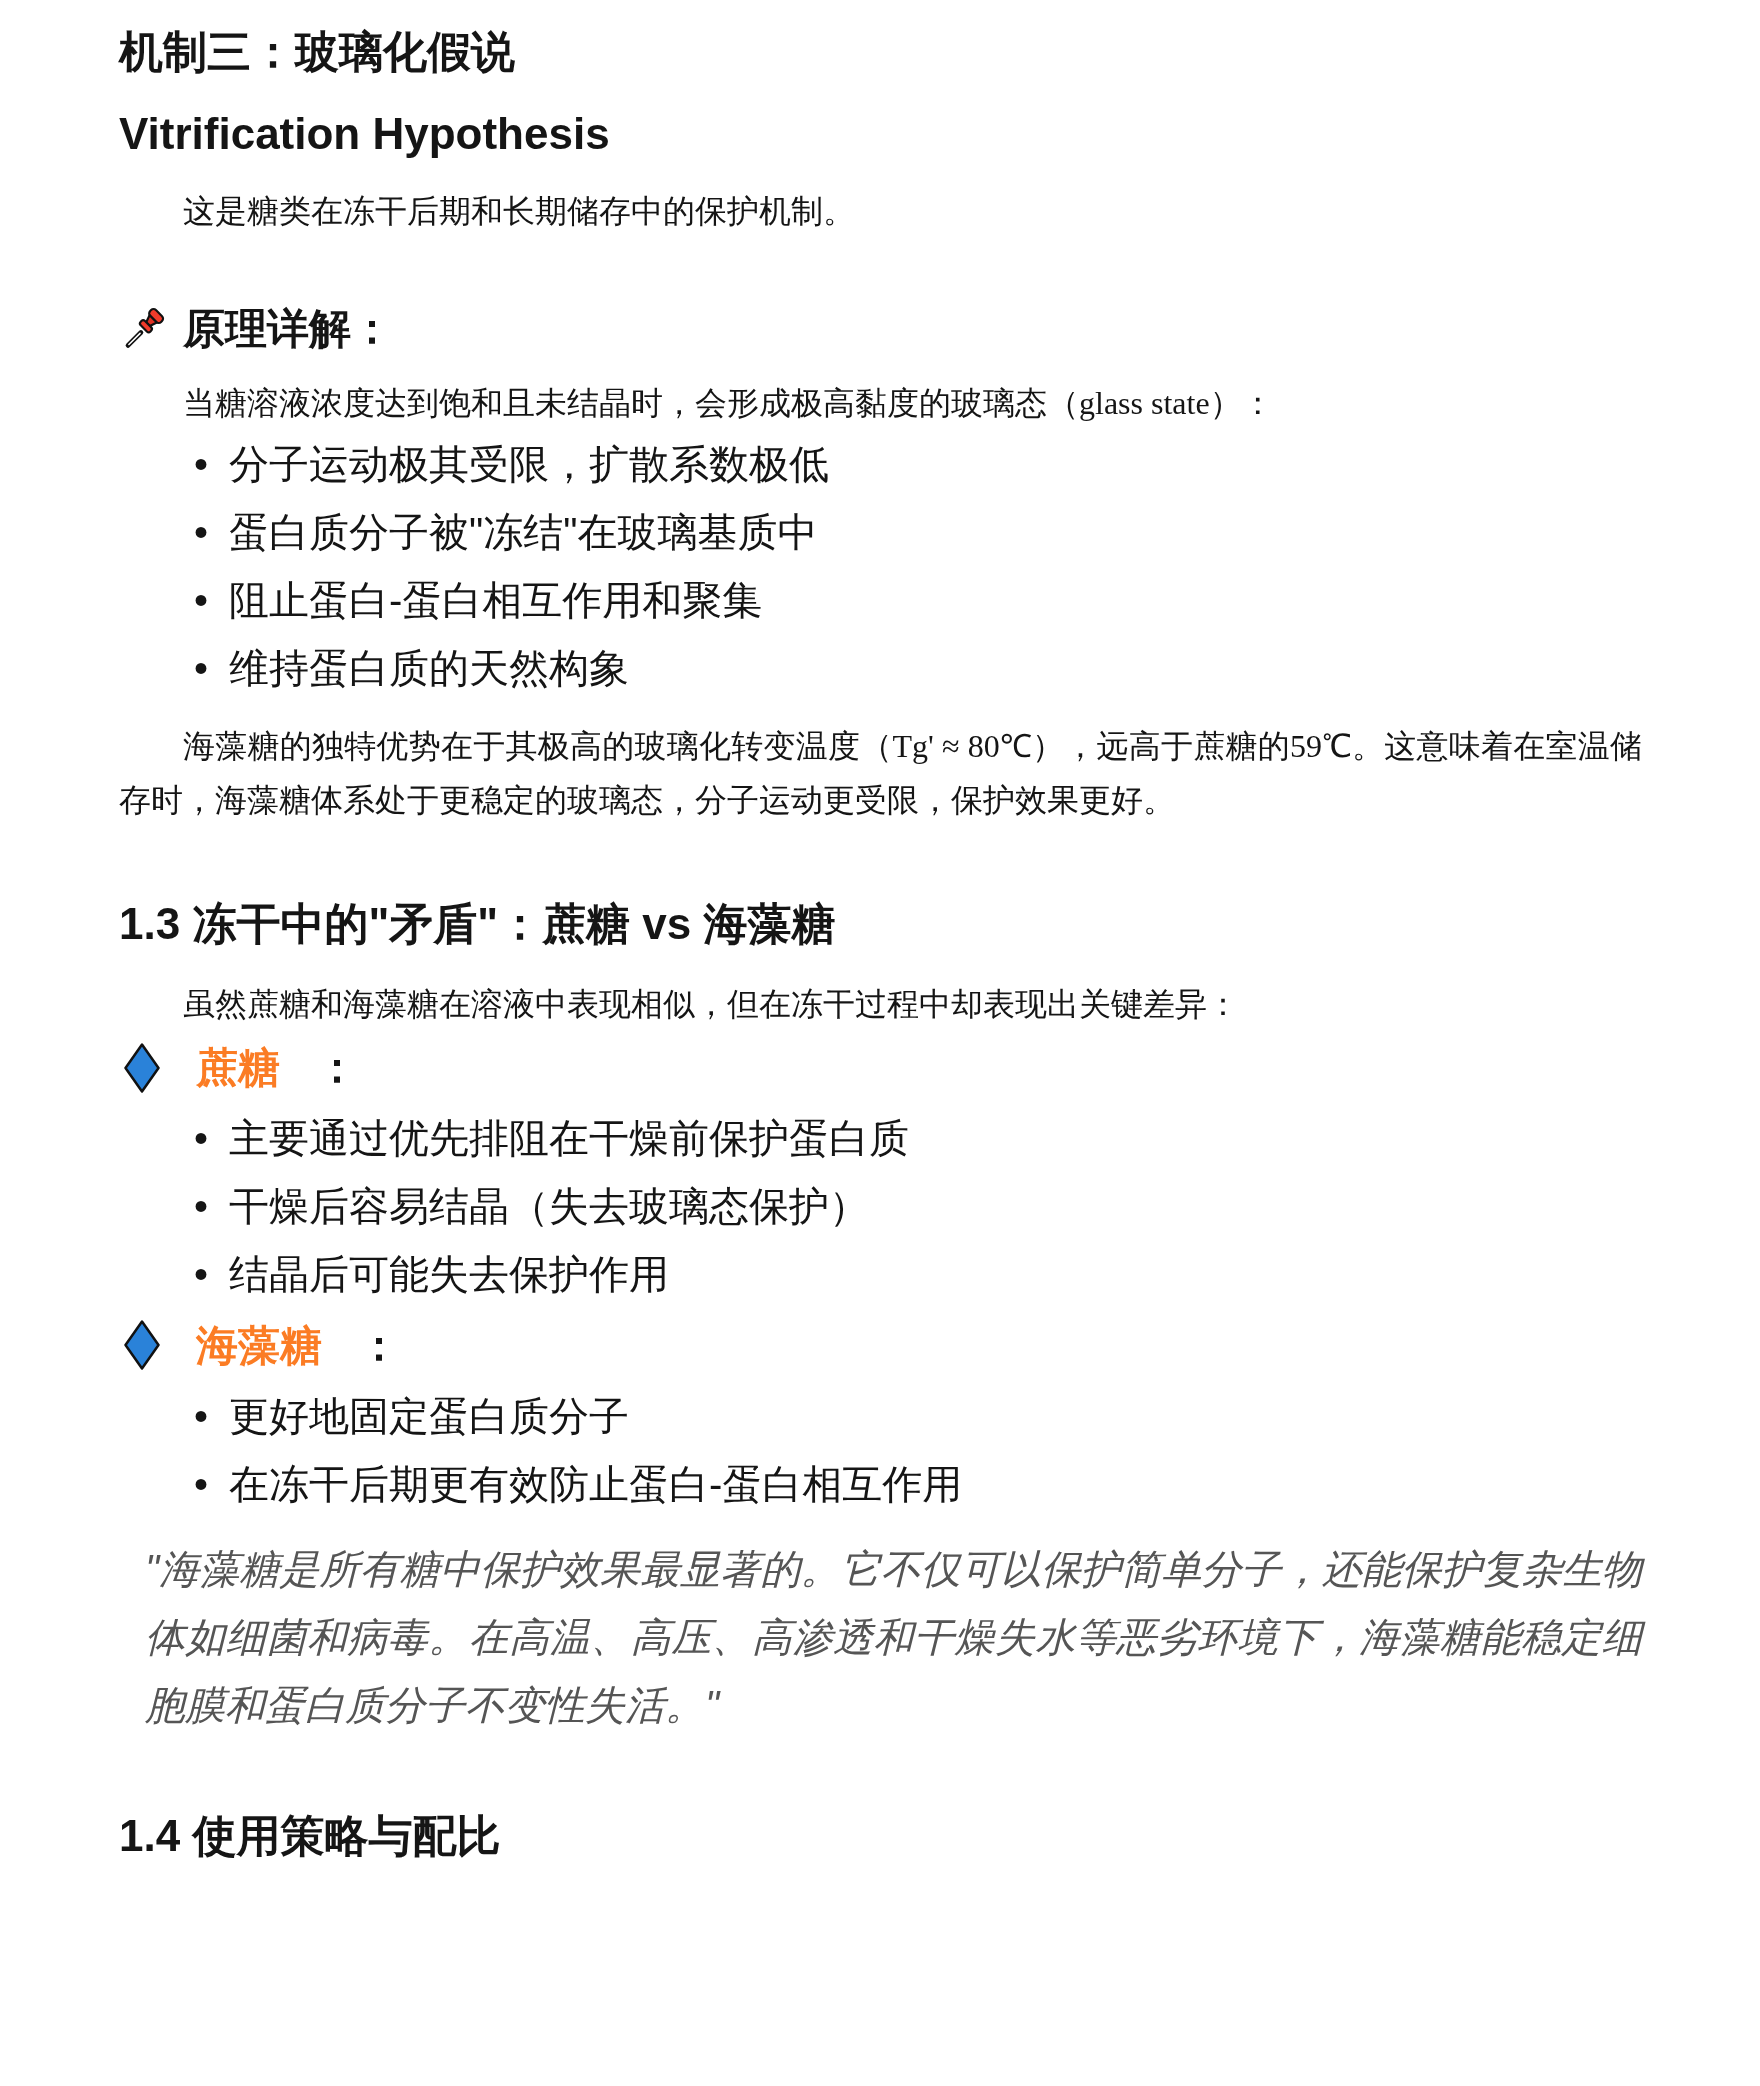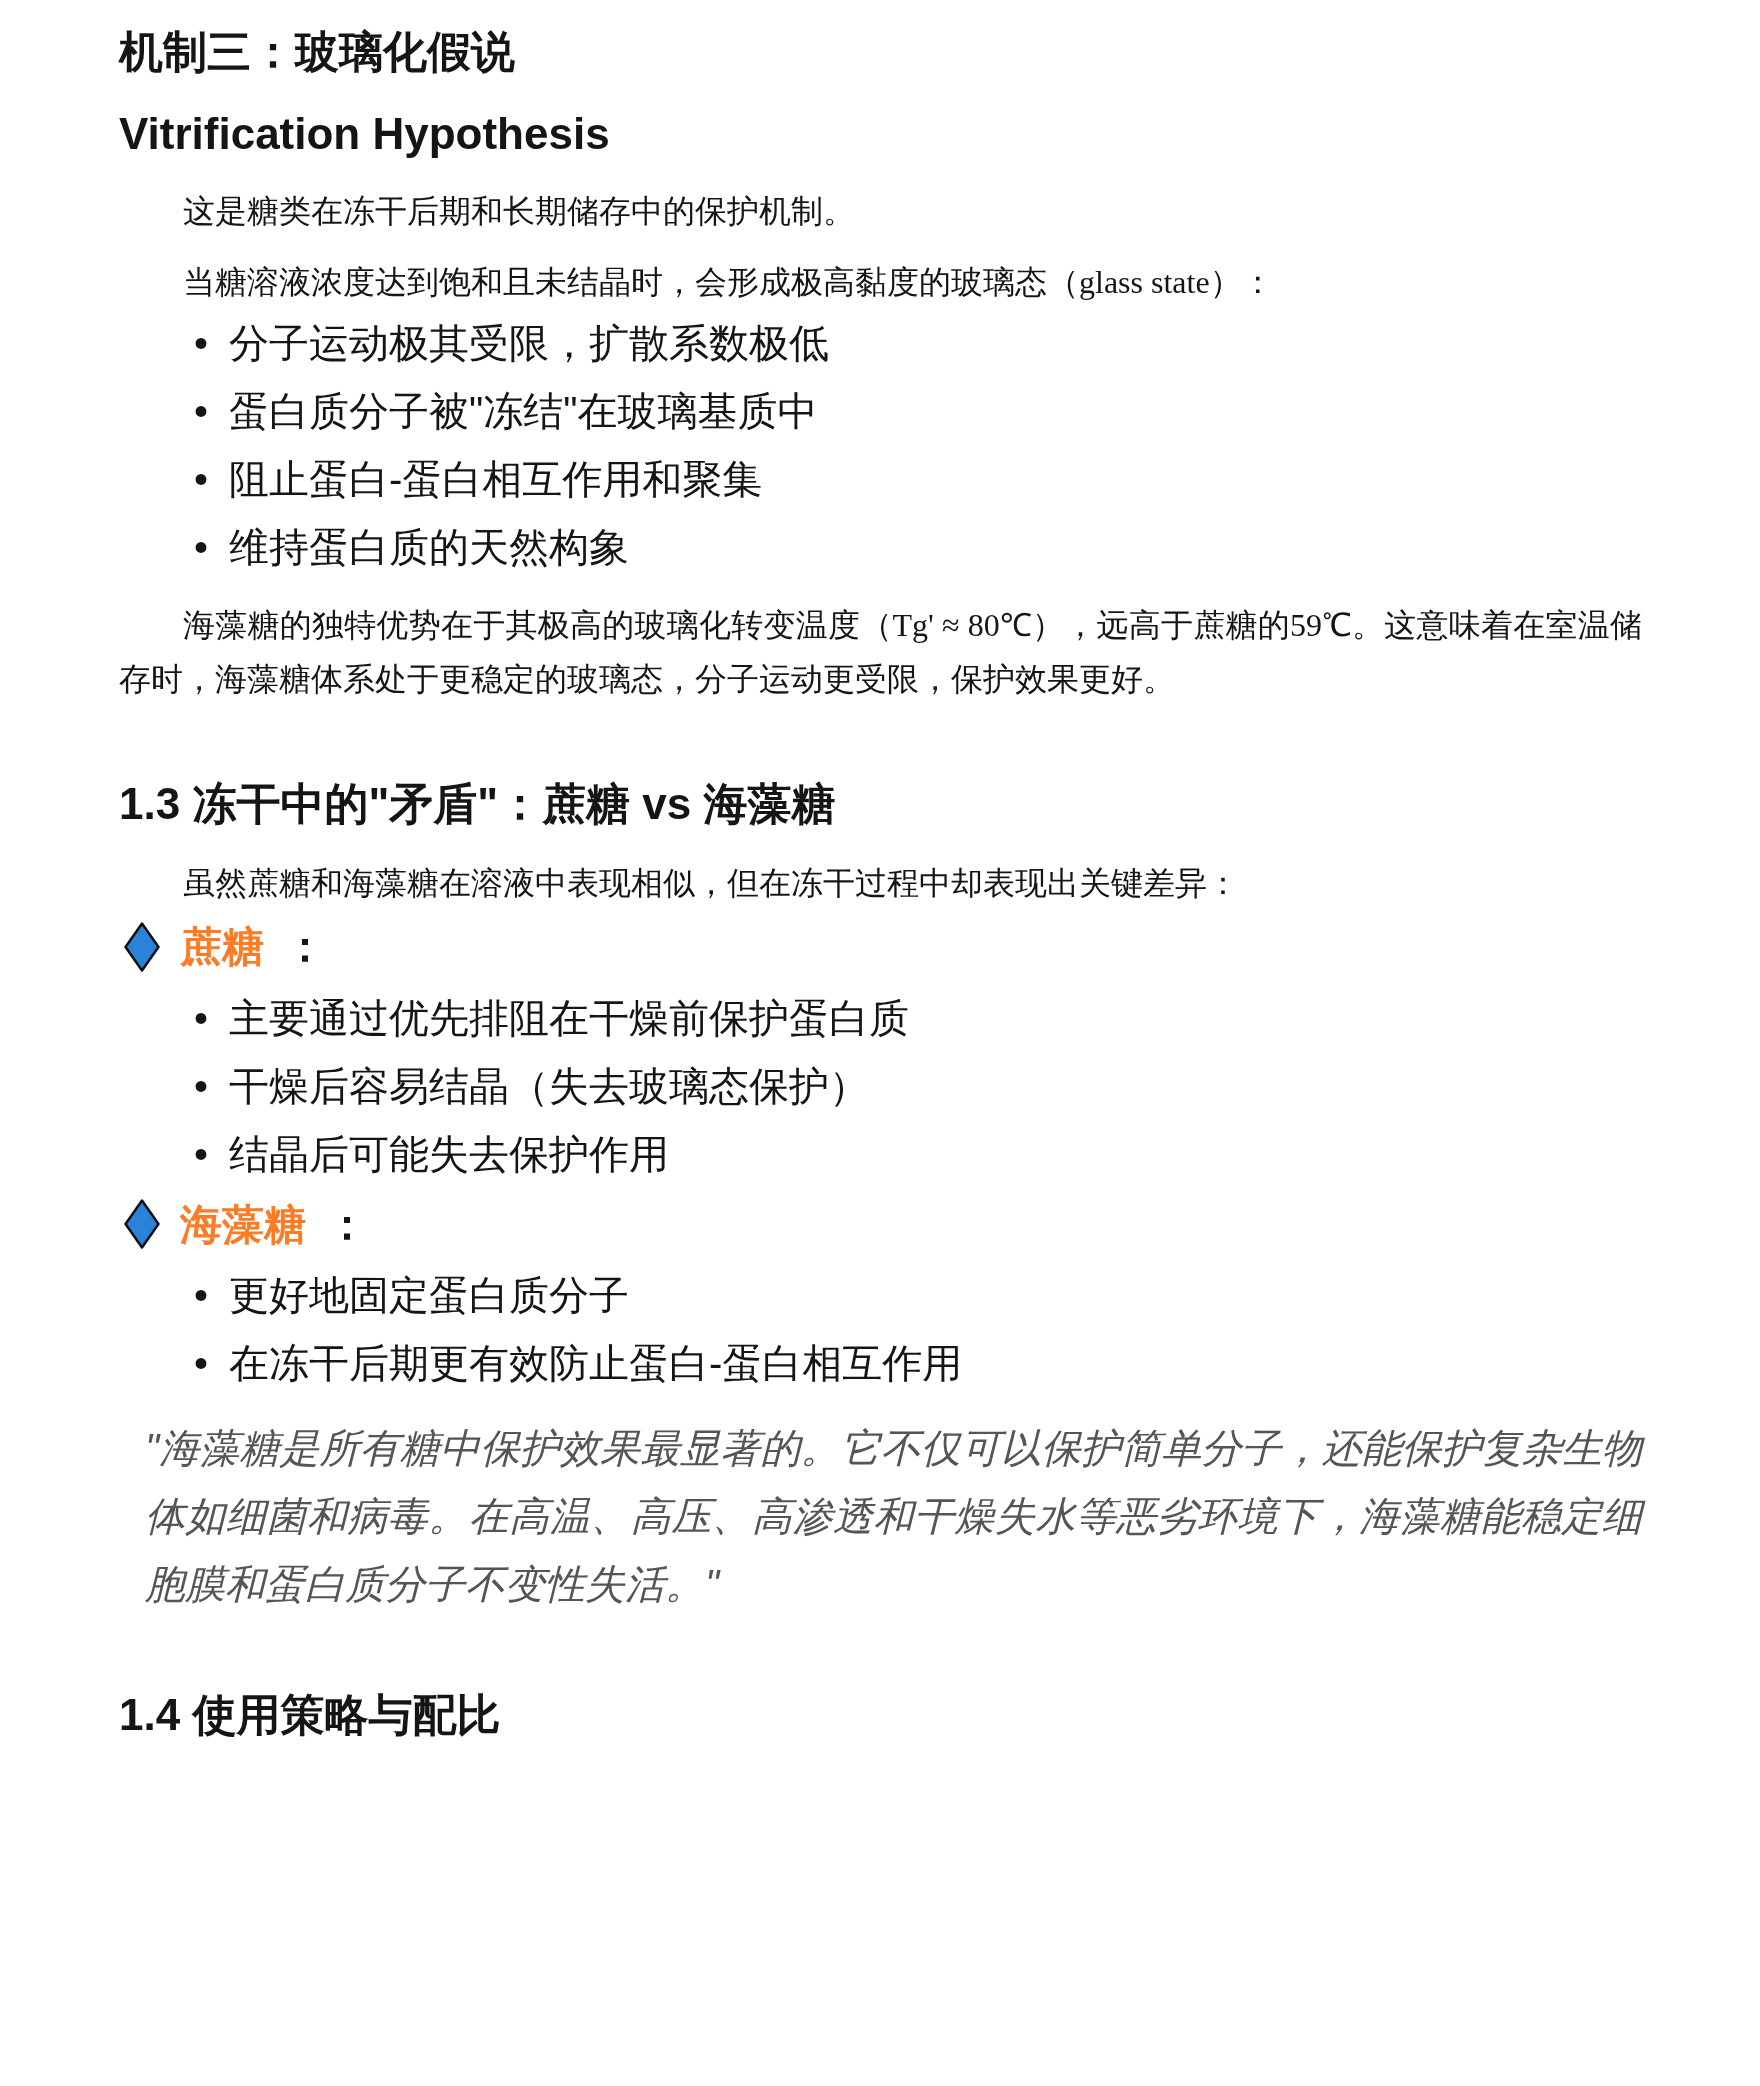--- a/index.html
+++ b/index.html
@@ -12,36 +12,50 @@
   .title-en{font-size:44px;font-weight:700;line-height:1.5;margin:16px 0 0 0;}
   .para{font-size:32px;line-height:1.7;margin:16.7px 0 0 0;}
   .indent{text-indent:2em;}
   .justify{text-align:justify;font-family:Liberation Serif, serif;}
   .callout-row{margin:62px 0 0 2.5px;display:flex;align-items:center;gap:18.4px;}
   .callout-label{font-size:42px;font-weight:700;color:#151515;line-height:1.4;}
   .bullets{list-style:none;margin:0;padding:0;font-size:40px;line-height:1.7;}
   .bullets li{position:relative;padding-left:110px;}
   .bullets li::before{content:"\2022";position:absolute;left:75px;top:0;color:#151515;}
   .h2{font-size:44px;font-weight:700;line-height:1.6;margin:62px 0 0 0;}
-  .diamond-row{display:flex;align-items:center;gap:20px;margin:4.2px 0 4.2px 5px;line-height:1.55;}
+  .diamond-row{display:flex;align-items:center;gap:36px;margin:4.2px 0 4.2px 5px;line-height:1.55;}
   .diamond-label{font-size:42px;font-weight:700;color:#fb7c24;}
   .diamond-colon{font-size:42px;font-weight:700;color:#151515;}
   .quote{font-size:40px;line-height:1.7;font-style:italic;color:#555555;margin:16.7px 0 0 26px;text-align:justify;}
   .icon{display:inline-block;}
   .icon svg{display:block;}
 </style>
 </head>
 <body>
 
 <div class="page">
 
   <h1 class="title-zh">机制三：玻璃化假说</h1>
   <h1 class="title-en">Vitrification Hypothesis</h1>
   <p class="para indent">这是糖类在冻干后期和长期储存中的保护机制。</p>
 
+  <div class="callout-row">
+    <span class="icon">
+      <svg width="43" height="43" viewBox="0 0 100 100">
+        <line x1="14" y1="87" x2="44" y2="57" stroke="#111111" stroke-width="11" stroke-linecap="round"></line>
+        <line x1="16" y1="85" x2="42" y2="59" stroke="#ffffff" stroke-width="3.5" stroke-linecap="round"></line>
+        <g transform="rotate(45 62 36)">
+          <rect x="44" y="2" width="36" height="19" rx="8" fill="#f23b2b" stroke="#111111" stroke-width="5"></rect>
+          <path d="M50 21 L74 21 L68 38 L56 38 Z" fill="#e03023" stroke="#111111" stroke-width="5" stroke-linejoin="round"></path>
+          <rect x="46" y="38" width="32" height="14" rx="6" fill="#f23b2b" stroke="#111111" stroke-width="5"></rect>
+        </g>
+      </svg>
+    </span>
+    <span class="callout-label"><span>原理详解</span><span>：</span></span>
+  </div>
 
   <p class="para indent justify">当糖溶液浓度达到饱和且未结晶时，会形成极高黏度的玻璃态（glass state）：</p>
 
   <ul class="bullets">
     <li>分子运动极其受限，扩散系数极低</li>
     <li>蛋白质分子被"冻结"在玻璃基质中</li>
     <li>阻止蛋白-蛋白相互作用和聚集</li>
     <li>维持蛋白质的天然构象</li>
   </ul>
 

